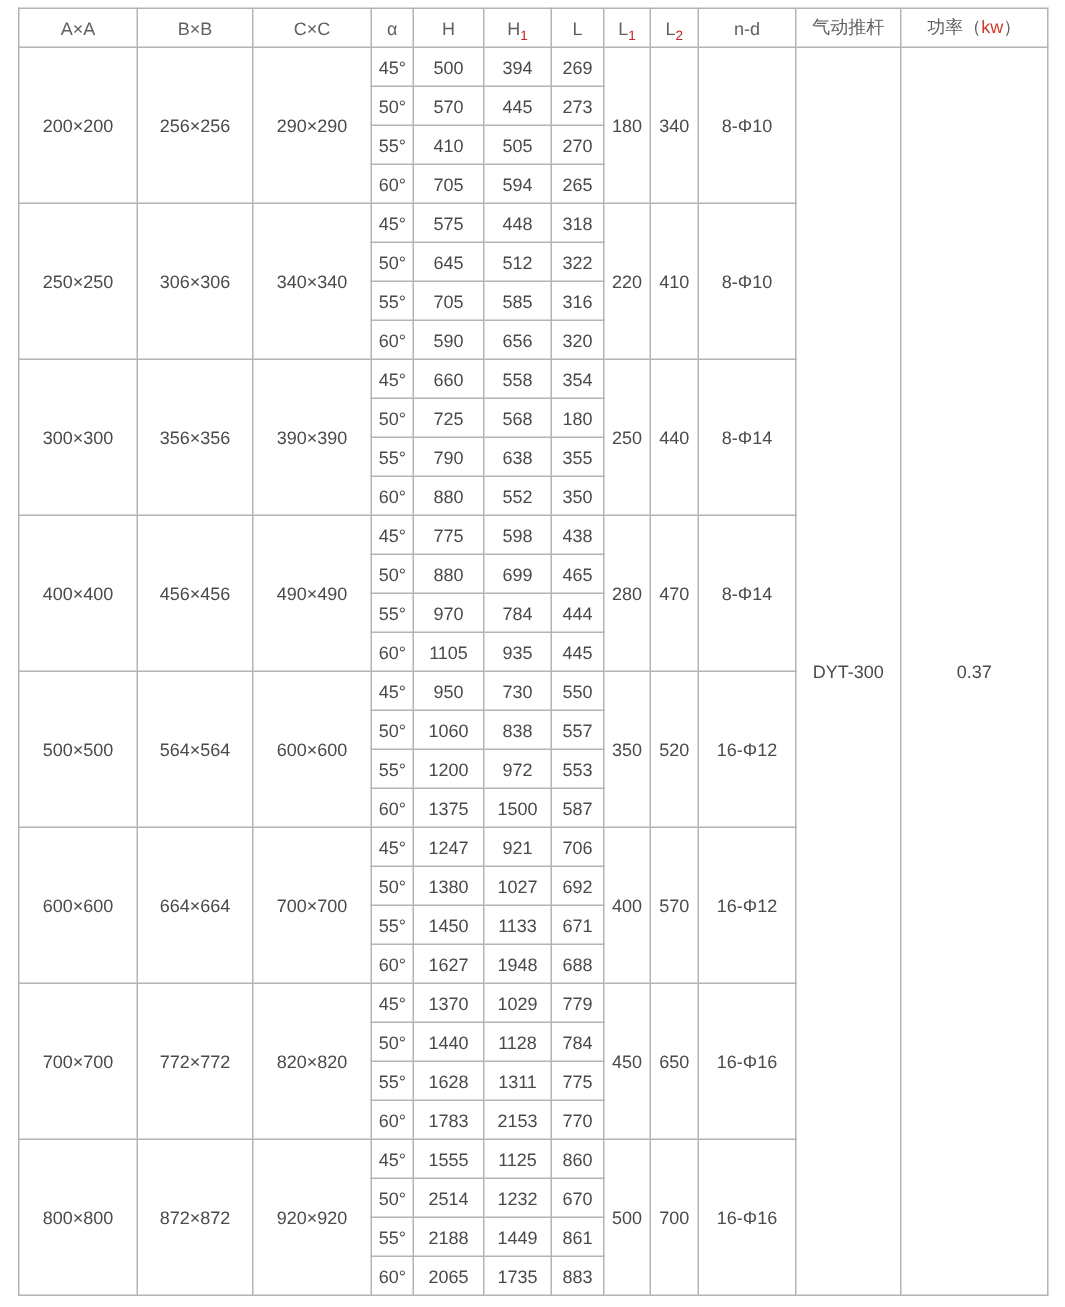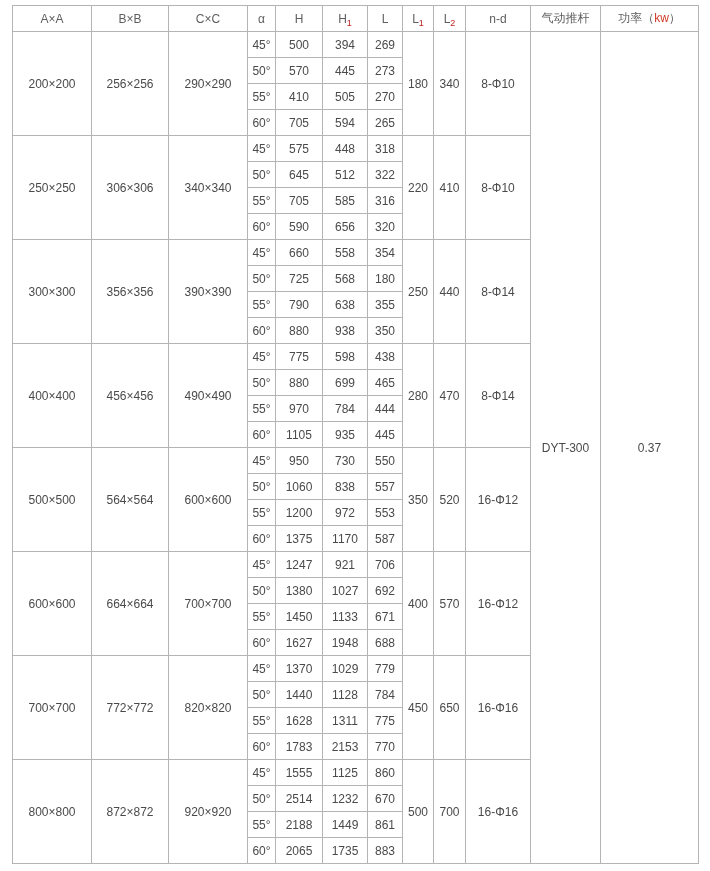--- a/index.html
+++ b/index.html
@@ -163,21 +163,21 @@
         </tr>
         <tr>
           <td>55°</td>
           <td>790</td>
           <td>638</td>
           <td>355</td>
         </tr>
         <tr>
           <td>60°</td>
           <td>880</td>
-          <td>938</td>
+          <td>552</td>
           <td>350</td>
         </tr>
         <tr>
           <td rowspan="4">400×400</td>
           <td rowspan="4">456×456</td>
           <td rowspan="4">490×490</td>
           <td>45°</td>
           <td>775</td>
           <td>598</td>
           <td>438</td>
@@ -223,21 +223,21 @@
         </tr>
         <tr>
           <td>55°</td>
           <td>1200</td>
           <td>972</td>
           <td>553</td>
         </tr>
         <tr>
           <td>60°</td>
           <td>1375</td>
-          <td>1170</td>
+          <td>1500</td>
           <td>587</td>
         </tr>
         <tr>
           <td rowspan="4">600×600</td>
           <td rowspan="4">664×664</td>
           <td rowspan="4">700×700</td>
           <td>45°</td>
           <td>1247</td>
           <td>921</td>
           <td>706</td>

